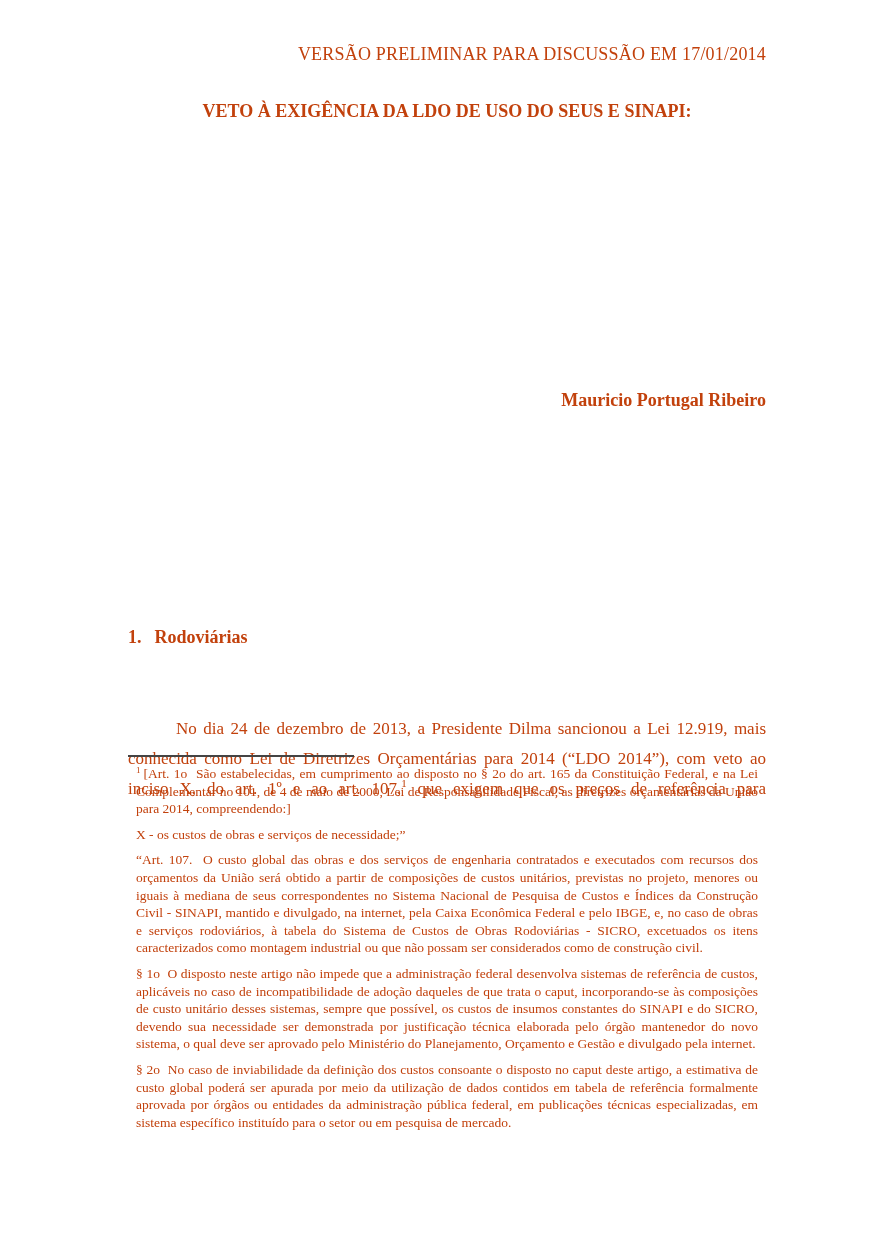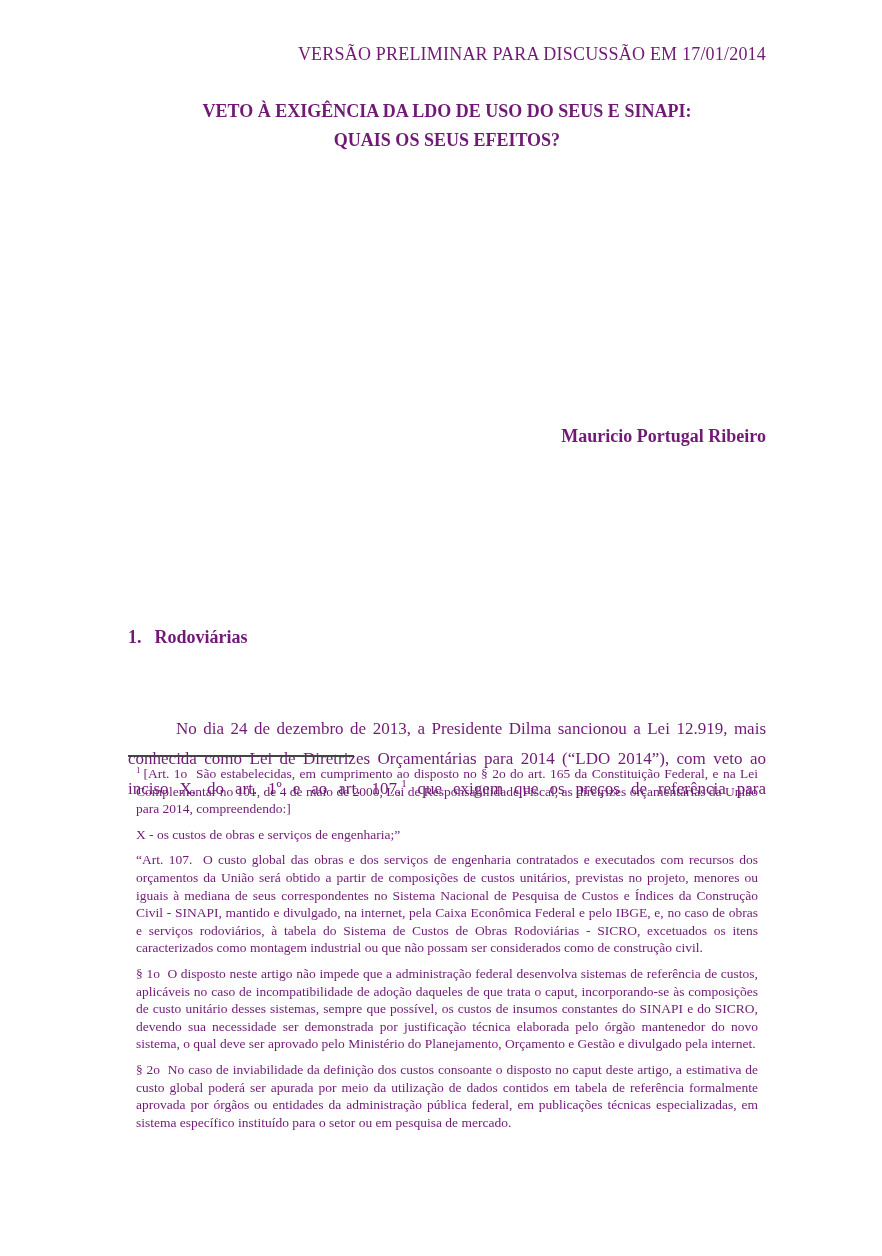--- a/index.html
+++ b/index.html
@@ -2,21 +2,21 @@
 <html><head>
 <meta charset="utf-8">
 <style>
   * { margin: 0; padding: 0; box-sizing: border-box; }
   html, body { background: #ffffff; }
   .page {
     position: relative;
     width: 882px;
     height: 1256px;
     background: #ffffff;
-    color: #701a75;
+    color: #c2410c;
     font-family: "Liberation Serif", "DejaVu Serif", serif;
     overflow: hidden;
     margin: 0 auto;
   }
   .header-notice {
     position: absolute;
     left: 128px;
     top: 44px;
     width: 638px;
     text-align: right;
@@ -35,21 +35,20 @@
   }
   .authors {
     position: absolute;
     left: 128px;
     top: 387px;
     width: 638px;
     text-align: right;
     font-size: 18px;
     font-weight: bold;
     line-height: 27px;
-    margin-top: 36px;
   }
   .section-heading {
     position: absolute;
     left: 128px;
     top: 627px;
     width: 638px;
     font-size: 18px;
     font-weight: bold;
   }
   .section-heading .sec-num { display: inline-block; }
@@ -95,35 +94,34 @@
 </style>
 </head>
 <body>
 
 <div class="page">
 
   <div class="header-notice">VERSÃO PRELIMINAR PARA DISCUSSÃO EM 17/01/2014</div>
 
   <h1 class="doc-title">
     <span>VETO À EXIGÊNCIA DA LDO DE USO DO SEUS E SINAPI:</span><br>
-    <span>QUAIS OS SEUS EFEITOS?</span>
   </h1>
 
   <div class="authors">
     <div>Mauricio Portugal Ribeiro</div>
   </div>
 
   <div class="section-heading">
     <span class="sec-num">1.</span><span class="sec-label">Rodoviárias</span>
   </div>
 
   <p class="body-paragraph"><span>No dia 24 de dezembro de 2013, a Presidente Dilma sancionou a Lei 12.919, mais conhecida como Lei de Diretrizes Orçamentárias para 2014 (“LDO 2014”), com veto ao inciso X, do art. 1º e ao art. 107,</span><sup>1</sup><span> que exigem que os preços de referência para</span></p>
 
   <div class="footnote">
     <div class="footnote-rule"></div>
     <p><sup>1</sup><span>[Art. 1o&nbsp; São estabelecidas, em cumprimento ao disposto no § 2o do art. 165 da Constituição Federal, e na Lei Complementar no 101, de 4 de maio de 2000, Lei de Responsabilidade Fiscal, as diretrizes orçamentárias da União para 2014, compreendendo:]</span></p>
-    <p>X - os custos de obras e serviços de engenharia;”</p>
+    <p>X - os custos de obras e serviços de necessidade;”</p>
     <p>“Art. 107.&nbsp; O custo global das obras e dos serviços de engenharia contratados e executados com recursos dos orçamentos da União será obtido a partir de composições de custos unitários, previstas no projeto, menores ou iguais à mediana de seus correspondentes no Sistema Nacional de Pesquisa de Custos e Índices da Construção Civil - SINAPI, mantido e divulgado, na internet, pela Caixa Econômica Federal e pelo IBGE, e, no caso de obras e serviços rodoviários, à tabela do Sistema de Custos de Obras Rodoviárias - SICRO, excetuados os itens caracterizados como montagem industrial ou que não possam ser considerados como de construção civil.</p>
     <p>§ 1o&nbsp; O disposto neste artigo não impede que a administração federal desenvolva sistemas de referência de custos, aplicáveis no caso de incompatibilidade de adoção daqueles de que trata o caput, incorporando-se às composições de custo unitário desses sistemas, sempre que possível, os custos de insumos constantes do SINAPI e do SICRO, devendo sua necessidade ser demonstrada por justificação técnica elaborada pelo órgão mantenedor do novo sistema, o qual deve ser aprovado pelo Ministério do Planejamento, Orçamento e Gestão e divulgado pela internet.</p>
     <p>§ 2o&nbsp; No caso de inviabilidade da definição dos custos consoante o disposto no caput deste artigo, a estimativa de custo global poderá ser apurada por meio da utilização de dados contidos em tabela de referência formalmente aprovada por órgãos ou entidades da administração pública federal, em publicações técnicas especializadas, em sistema específico instituído para o setor ou em pesquisa de mercado.</p>
   </div>
 
 </div>
 
 </body></html>

